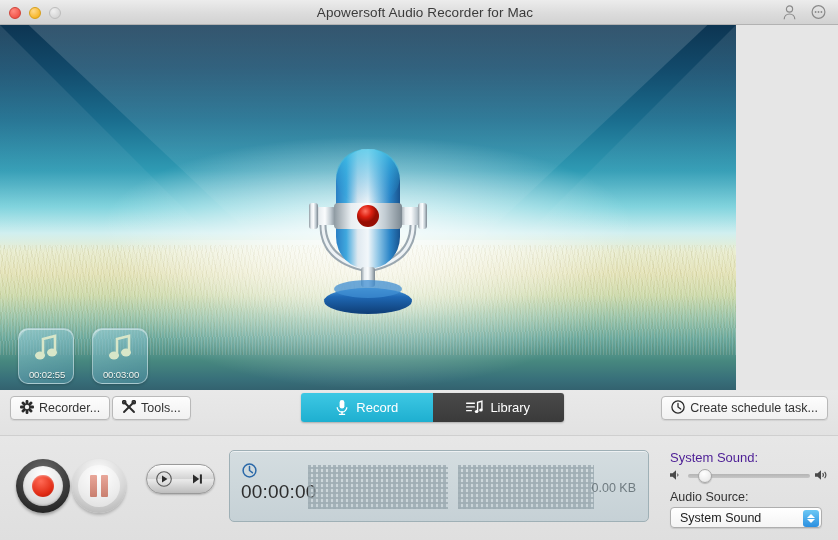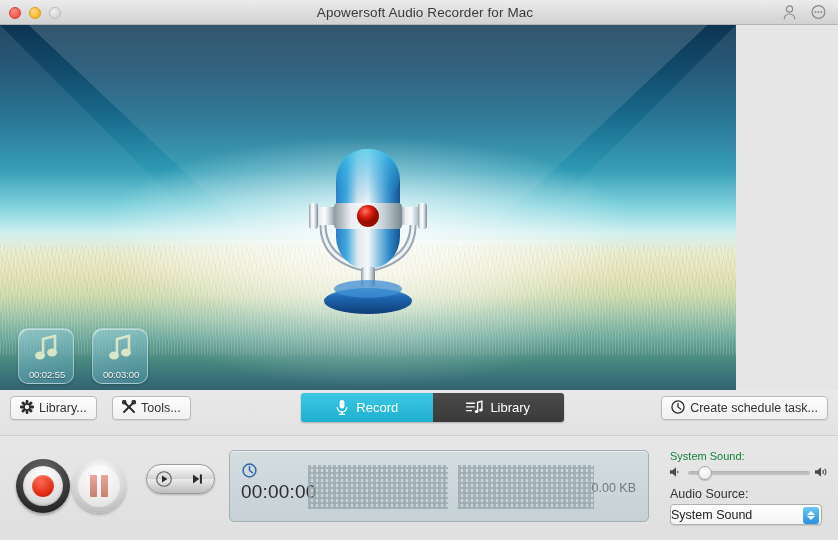--- a/index.html
+++ b/index.html
@@ -188,38 +188,38 @@
     background-image:
       repeating-linear-gradient(90deg, rgba(150,165,172,.85) 0 3px, rgba(0,0,0,0) 3px 5px),
       repeating-linear-gradient(0deg, rgba(150,165,172,.85) 0 2px, rgba(0,0,0,0) 2px 5px);
     opacity:.85;
   }
   .vu1{ left:78px; width:140px; }
   .vu2{ left:228px; width:136px; }
   .kb-text{ position:absolute; right:12px; top:30px; font-size:12.5px; color:#6f7b80; }
 
   .src-panel{ position:absolute; left:670px; top:450px; width:160px; height:72px; }
-  .src-label{ font-size:11px; color:#15803d; }
+  .src-label{ font-size:13px; color:#4c1d95; }
   .slider-row{ display:flex; align-items:center; gap:5px; margin-top:3px; height:16px; }
   .slider-track{
     position:relative; flex:1; height:4px; border-radius:2px;
     background:linear-gradient(180deg,#b4b4b4,#c6c6c6);
   }
   .slider-knob{
     position:absolute; left:8%; top:-5px; width:14px; height:14px; border-radius:50%;
     background:radial-gradient(circle at 40% 30%, #ffffff, #ededed 65%, #d3d3d3);
     border:1px solid #a8a8a8; box-shadow:0 1px 1px rgba(0,0,0,.2);
   }
   .src-label2{ font-size:12.5px; color:#333; margin-top:6px; }
   .select{
     position:relative; margin-top:3px; width:152px; height:21px;
     border:1px solid #aeaeae; border-radius:4px;
     background:linear-gradient(180deg,#ffffff,#f4f4f4);
     box-shadow:0 1px 1px rgba(0,0,0,.1);
-    display:flex; align-items:center; padding-left:0;
+    display:flex; align-items:center; padding-left:9px;
     font-size:12.5px; color:#222; cursor:default;
   }
   .stepper{
     position:absolute; right:2px; top:2px; width:16px; height:17px; border-radius:3px;
     background:linear-gradient(180deg,#6cc8f5,#2a8fe0);
     display:flex; flex-direction:column; align-items:center; justify-content:center; gap:1px;
   }
   .stepper i{
     width:0; height:0; border-left:4px solid transparent; border-right:4px solid transparent;
   }
@@ -356,21 +356,21 @@
       <svg width="14" height="14" viewBox="0 0 14 14">
           <g fill="#2b2b2b">
             <rect x="5.6" y="0" width="2.8" height="14" rx="1"></rect>
             <rect x="0" y="5.6" width="14" height="2.8" rx="1"></rect>
             <rect x="5.6" y="0" width="2.8" height="14" rx="1" transform="rotate(45 7 7)"></rect>
             <rect x="5.6" y="0" width="2.8" height="14" rx="1" transform="rotate(-45 7 7)"></rect>
           </g>
           <circle cx="7" cy="7" r="2.2" fill="#f1f1f1"></circle>
         </svg>
     </span>
-    <span>Library...</span>
+    <span>Recorder...</span>
   </div>
 
   <div class="btn-gray" id="tools-btn">
     <span>
       <svg width="14" height="14" viewBox="0 0 14 14">
           <g stroke="#2b2b2b" stroke-width="1.9" stroke-linecap="round">
             <path d="M2 2 L12 12"></path>
             <path d="M12 2 L2 12"></path>
           </g>
           <circle cx="2.2" cy="2.2" r="1.6" fill="none" stroke="#2b2b2b" stroke-width="1.5"></circle>

